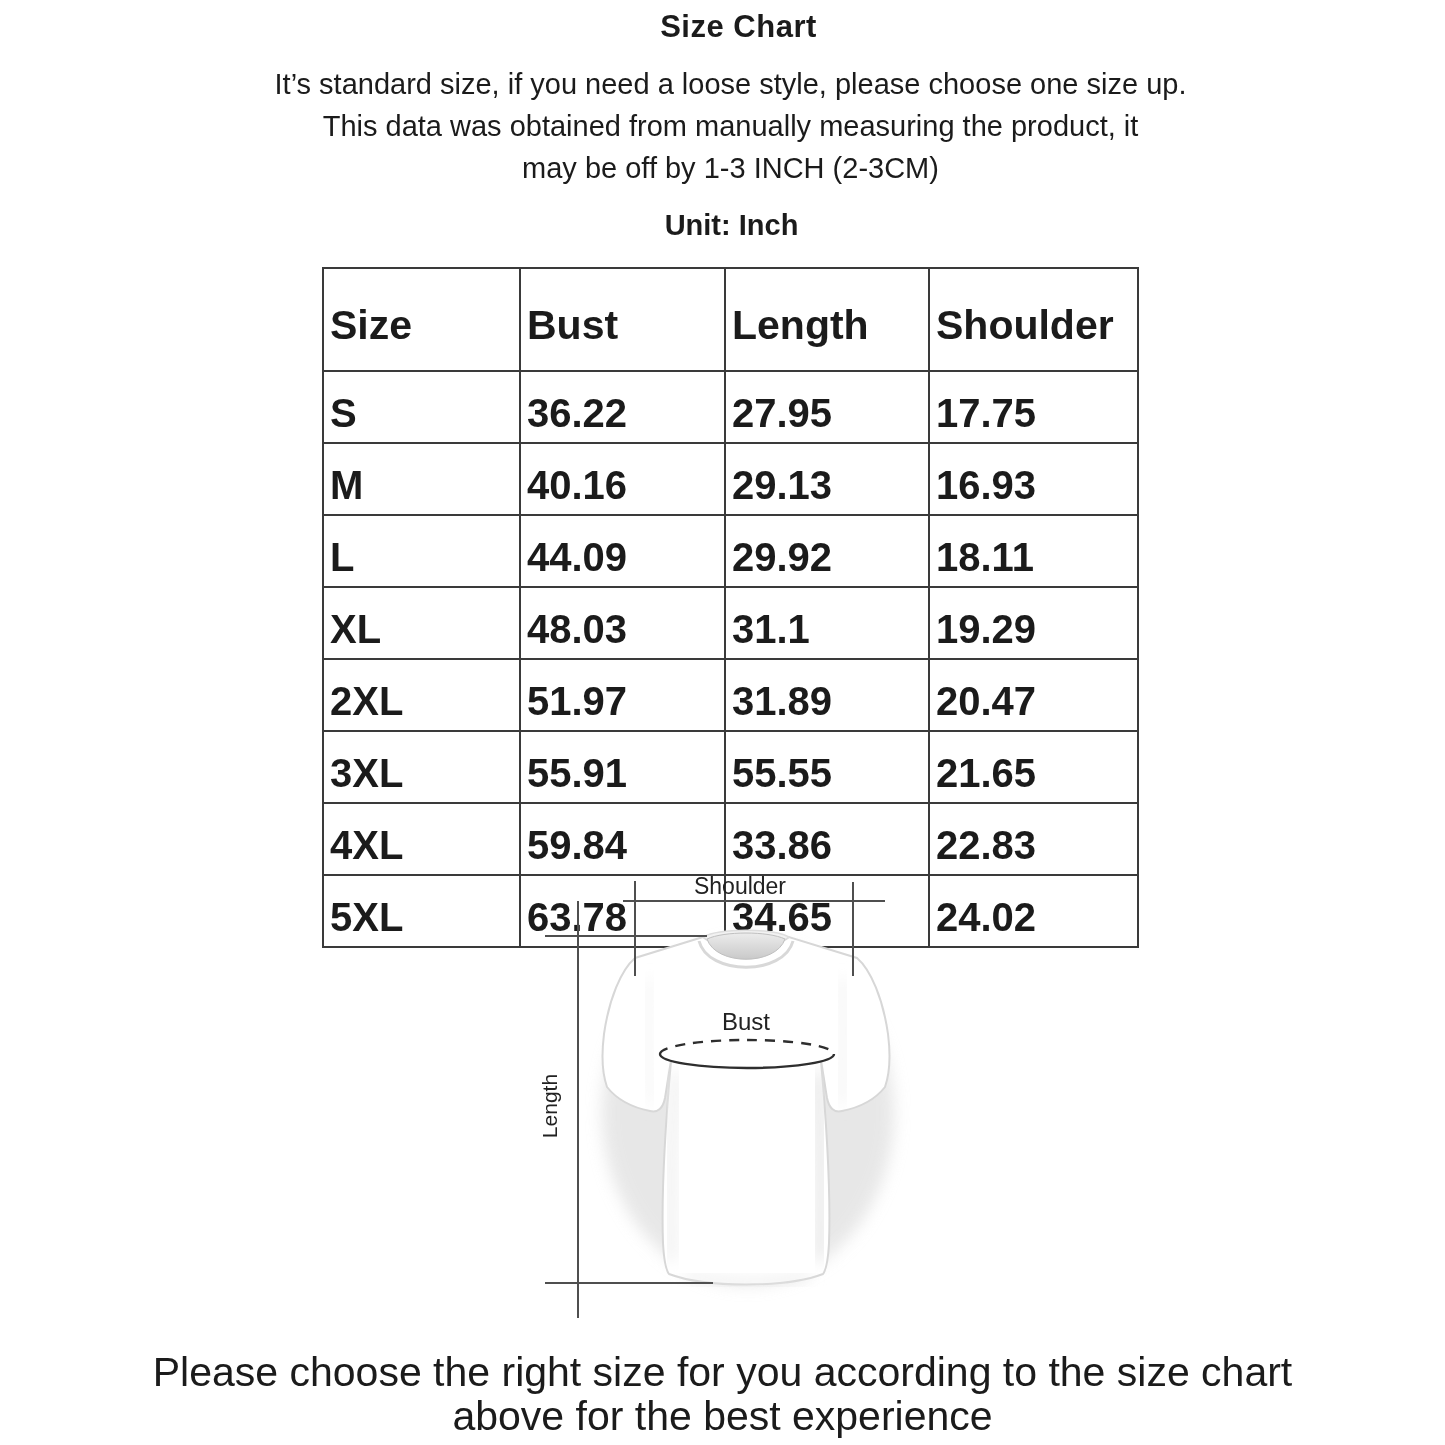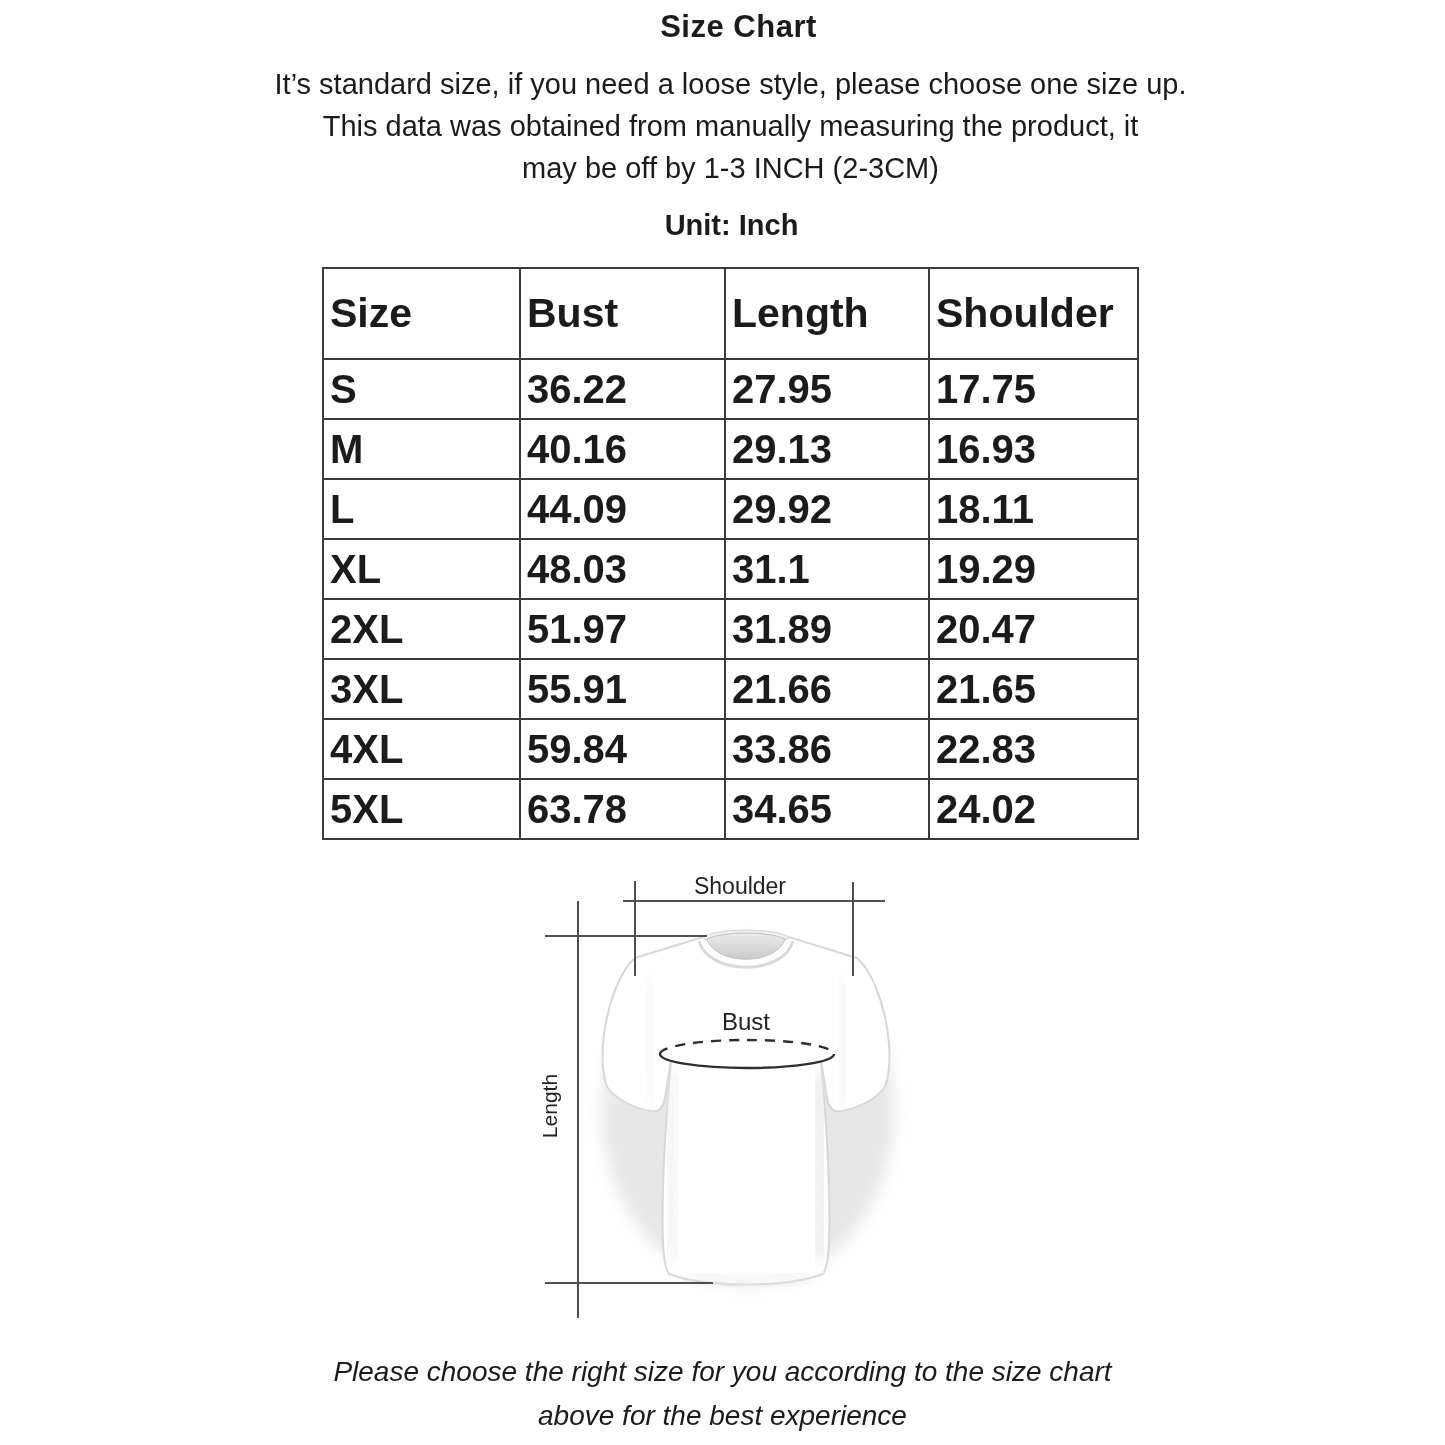--- a/index.html
+++ b/index.html
@@ -24,42 +24,42 @@
     position:absolute;top:209px;left:9px;width:100%;
     text-align:center;font-size:29px;font-weight:800;
   }
   table.size-table{
     position:absolute;left:322px;top:267px;
     border-collapse:collapse;table-layout:fixed;
     background:#fff;
   }
   .size-table th,.size-table td{
     border:2px solid #3a3a3a;
-    padding:0 0 0 6px;
+    padding:12px 0 0 6px;
     text-align:left;vertical-align:middle;
     overflow:hidden;white-space:nowrap;
   }
   .size-table th{
     height:89px;font-size:41px;font-weight:800;letter-spacing:0;
   }
   .size-table td{
     height:58px;font-size:40px;font-weight:700;
   }
   .size-table td.size-col{font-weight:800;font-size:40px;}
   .diagram-wrap{
     position:absolute;left:500px;top:858px;width:480px;height:492px;
   }
   .diagram-wrap svg{display:block;width:480px;height:492px;}
   .diagram-label{
     font-family:"Liberation Sans", sans-serif;
     fill:#222222;
   }
   .footer-note{
     position:absolute;top:1350px;left:0;width:100%;
-    text-align:center;font-size:28px;line-height:44px;font-weight:400;font-style:italic;
+    text-align:center;font-size:41px;line-height:44px;font-weight:400;
   }
 </style>
 </head>
 <body>
 
 <div class="page-title">Size Chart</div>
 
 <div class="desc">
   <div>It’s standard size, if you need a loose style, please choose one size up.</div>
   <div>This data was obtained from manually measuring the product, it</div>
@@ -110,21 +110,21 @@
     </tr>
     <tr>
       <td class="size-col">2XL</td>
       <td>51.97</td>
       <td>31.89</td>
       <td>20.47</td>
     </tr>
     <tr>
       <td class="size-col">3XL</td>
       <td>55.91</td>
-      <td>21.66</td>
+      <td>55.55</td>
       <td>21.65</td>
     </tr>
     <tr>
       <td class="size-col">4XL</td>
       <td>59.84</td>
       <td>33.86</td>
       <td>22.83</td>
     </tr>
     <tr>
       <td class="size-col">5XL</td>

